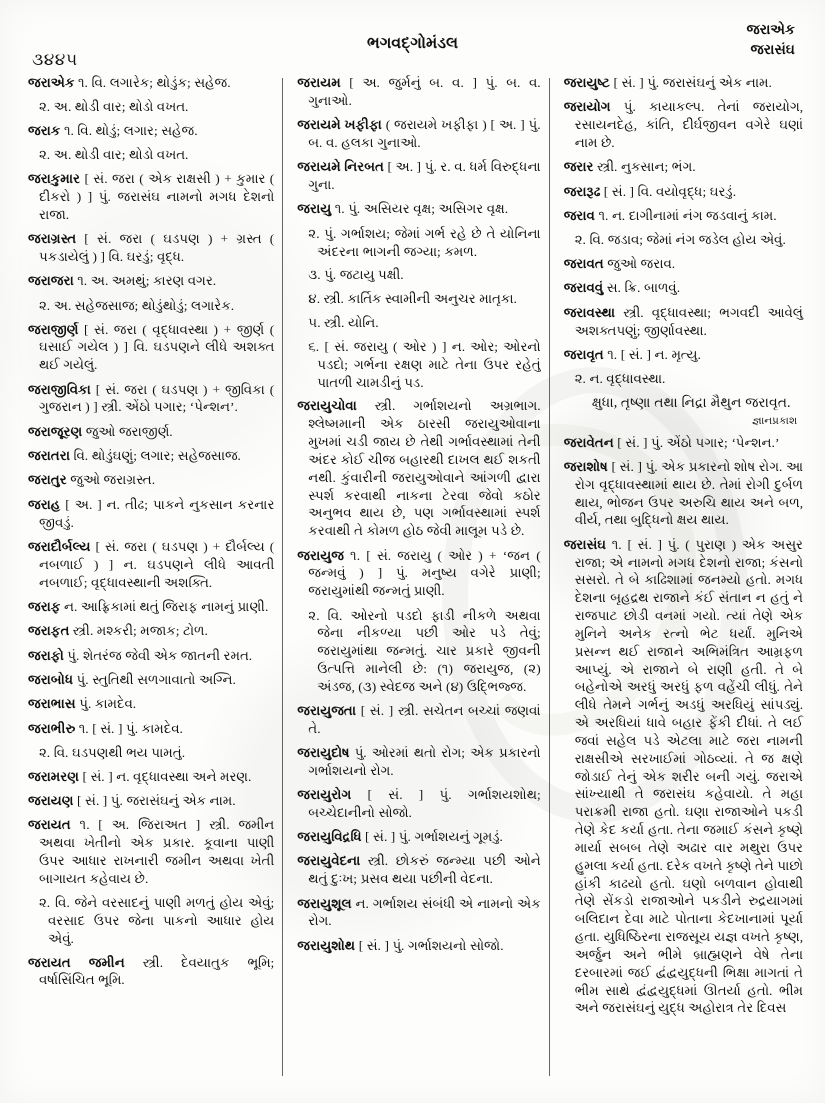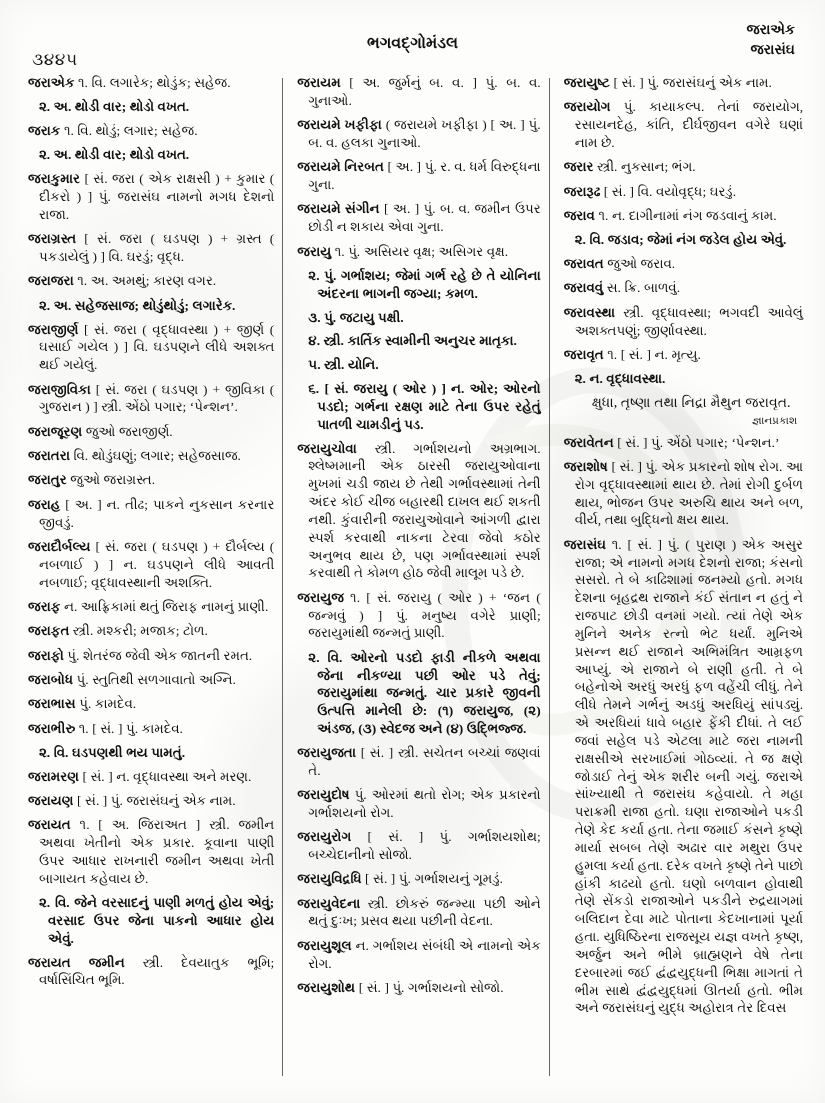--- a/index.html
+++ b/index.html
@@ -121,21 +121,20 @@
     padding-left: 11px;
     text-align: justify;
     text-justify: inter-word;
     word-spacing: 0.2px;
   }
   .entry.hang { text-indent: -11px; }
   .entry.sub {
     padding-left: 20px;
     text-indent: -9px;
     margin-bottom: 6px;
-    font-weight: bold;
   }
   .entry.quote {
     padding-left: 28px;
     font-size: 14px;
     margin-bottom: 1px;
   }
   .entry.attrib {
     text-align: right;
     font-size: 10.5px;
     padding-right: 6px;
@@ -193,21 +192,20 @@
         <p class="entry hang"><span class="hw">જરાયણ</span><span> [ સં. ] પું. જરાસંઘનું એક નામ.</span></p>
         <p class="entry hang"><span class="hw">જરાયત</span><span> ૧. [ અ. જિરાઅત ] સ્ત્રી. જમીન અથવા ખેતીનો એક પ્રકાર. કૂવાના પાણી ઉપર આધાર રાખનારી જમીન અથવા ખેતી બાગાયત કહેવાય છે.</span></p>
         <p class="entry sub"><span>૨. વિ. જેને વરસાદનું પાણી મળતું હોય એવું; વરસાદ ઉપર જેના પાકનો આધાર હોય એવું.</span></p>
         <p class="entry hang"><span class="hw">જરાયત જમીન</span><span> સ્ત્રી. દેવયાતુક ભૂમિ; વર્ષાસિંચિત ભૂમિ.</span></p>
       </div>
     <div class="rule"></div>
     <div class="col col-2" id="col-2">
         <p class="entry hang"><span class="hw">જરાયમ</span><span> [ અ. જુર્મનું બ. વ. ] પું. બ. વ. ગુનાઓ.</span></p>
         <p class="entry hang"><span class="hw">જરાયમે ખફીફા</span><span> ( જરાયમે ખફીફા ) [ અ. ] પું. બ. વ. હલકા ગુનાઓ.</span></p>
         <p class="entry hang"><span class="hw">જરાયમે નિરબત</span><span> [ અ. ] પું. ર. વ. ધર્મ વિરુદ્ધના ગુના.</span></p>
-        <p class="entry hang"><span class="hw">જરાયમે સંગીન</span><span> [ અ. ] પું. બ. વ. જમીન ઉપર છોડી ન શકાય એવા ગુના.</span></p>
         <p class="entry hang"><span class="hw">જરાયુ</span><span> ૧. પું. અસિયર વૃક્ષ; અસિગર વૃક્ષ.</span></p>
         <p class="entry sub"><span>૨. પું. ગર્ભાશય; જેમાં ગર્ભ રહે છે તે યોનિના અંદરના ભાગની જગ્યા; કમળ.</span></p>
         <p class="entry sub"><span>૩. પું. જટાયુ પક્ષી.</span></p>
         <p class="entry sub"><span>૪. સ્ત્રી. કાર્તિક સ્વામીની અનુચર માતૃકા.</span></p>
         <p class="entry sub"><span>૫. સ્ત્રી. યોનિ.</span></p>
         <p class="entry sub"><span>૬. [ સં. જરાયુ ( ઓર ) ] ન. ઓર; ઓરનો પડદો; ગર્ભના રક્ષણ માટે તેના ઉપર રહેતું પાતળી ચામડીનું પડ.</span></p>
         <p class="entry hang"><span class="hw">જરાયુચોવા</span><span> સ્ત્રી. ગર્ભાશયનો અગ્રભાગ. શ્લેષ્મમાની એક ઠારસી જરાયુઓવાના મુખમાં ચડી જાય છે તેથી ગર્ભાવસ્થામાં તેની અંદર કોઈ ચીજ બહારથી દાખલ થઈ શકતી નથી. કુંવારીની જરાયુઓવાને આંગળી દ્વારા સ્પર્શ કરવાથી નાકના ટેરવા જેવો કઠોર અનુભવ થાય છે, પણ ગર્ભાવસ્થામાં સ્પર્શ કરવાથી તે કોમળ હોઠ જેવી માલૂમ પડે છે.</span></p>
         <p class="entry hang"><span class="hw">જરાયુજ</span><span> ૧. [ સં. જરાયુ ( ઓર ) + ‘જન ( જન્મવું ) ] પું. મનુષ્ય વગેરે પ્રાણી; જરાયુમાંથી જન્મતું પ્રાણી.</span></p>
         <p class="entry sub"><span>૨. વિ. ઓરનો પડદો ફાડી નીકળે અથવા જેના નીકળ્યા પછી ઓર પડે તેવું; જરાયુમાંથા જન્મતું. ચાર પ્રકારે જીવની ઉત્પત્તિ માનેલી છે: (૧) જરાયુજ, (૨) અંડજ, (૩) સ્વેદજ અને (૪) ઉદ્ભિજ્જ.</span></p>
         <p class="entry hang"><span class="hw">જરાયુજતા</span><span> [ સં. ] સ્ત્રી. સચેતન બચ્ચાં જણવાં તે.</span></p>

